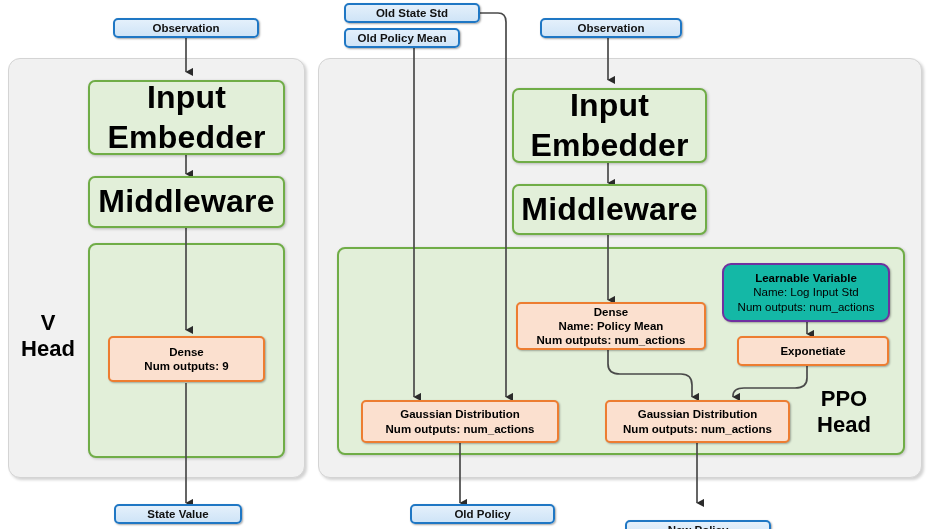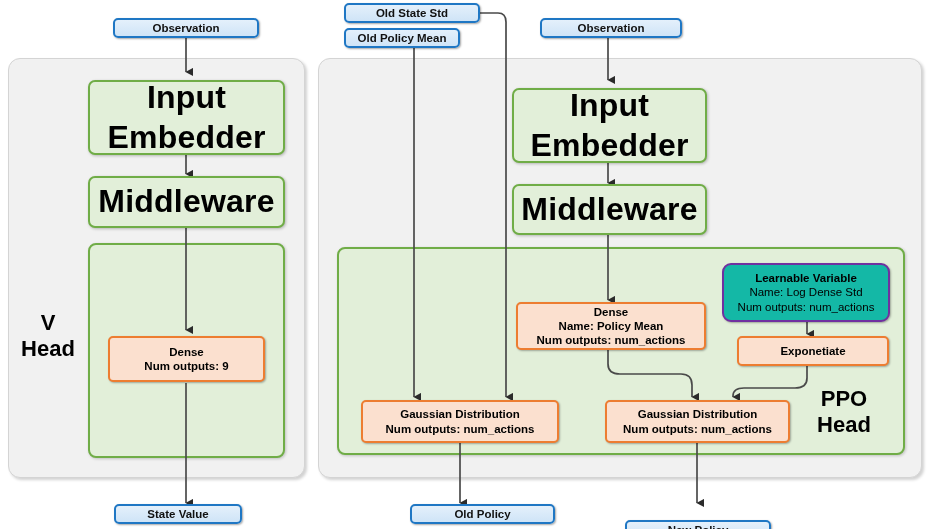--- a/index.html
+++ b/index.html
@@ -139,21 +139,21 @@
   </div>
 
   <div class="node orange" style="left:516px;top:302px;width:190px;height:48px;">
     <span class="t1">Dense</span>
     <span class="t2">Name: Policy Mean</span>
     <span class="t3">Num outputs: num_actions</span>
   </div>
 
   <div class="node purple" style="left:722px;top:263px;width:168px;height:59px;">
     <span class="t1">Learnable Variable</span>
-    <span class="t2">Name: Log Dense Std</span>
+    <span class="t2">Name: Log Input Std</span>
     <span class="t3">Num outputs: num_actions</span>
   </div>
 
   <div class="node orange" style="left:737px;top:336px;width:152px;height:30px;">
     <span class="t1">Exponetiate</span>
   </div>
 
   <div class="node orange" style="left:361px;top:400px;width:198px;height:43px;">
     <span class="t1">Gaussian Distribution</span>
     <span class="t2">Num outputs: num_actions</span>

